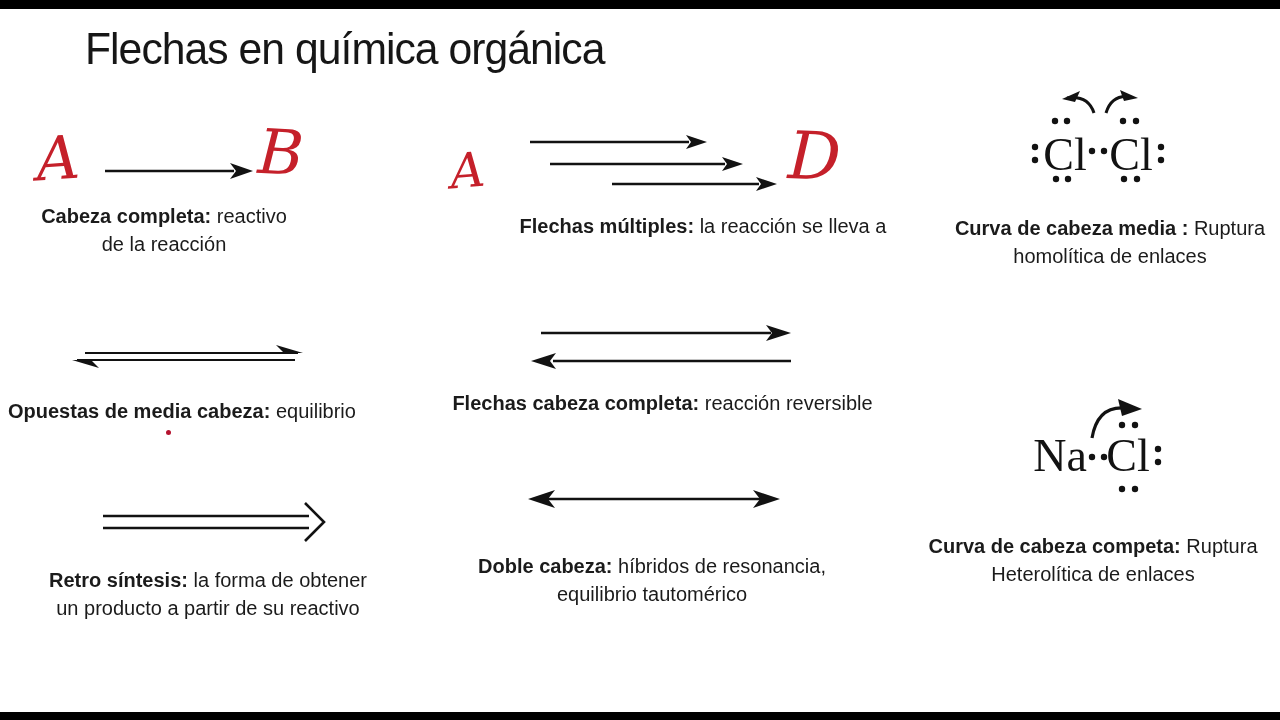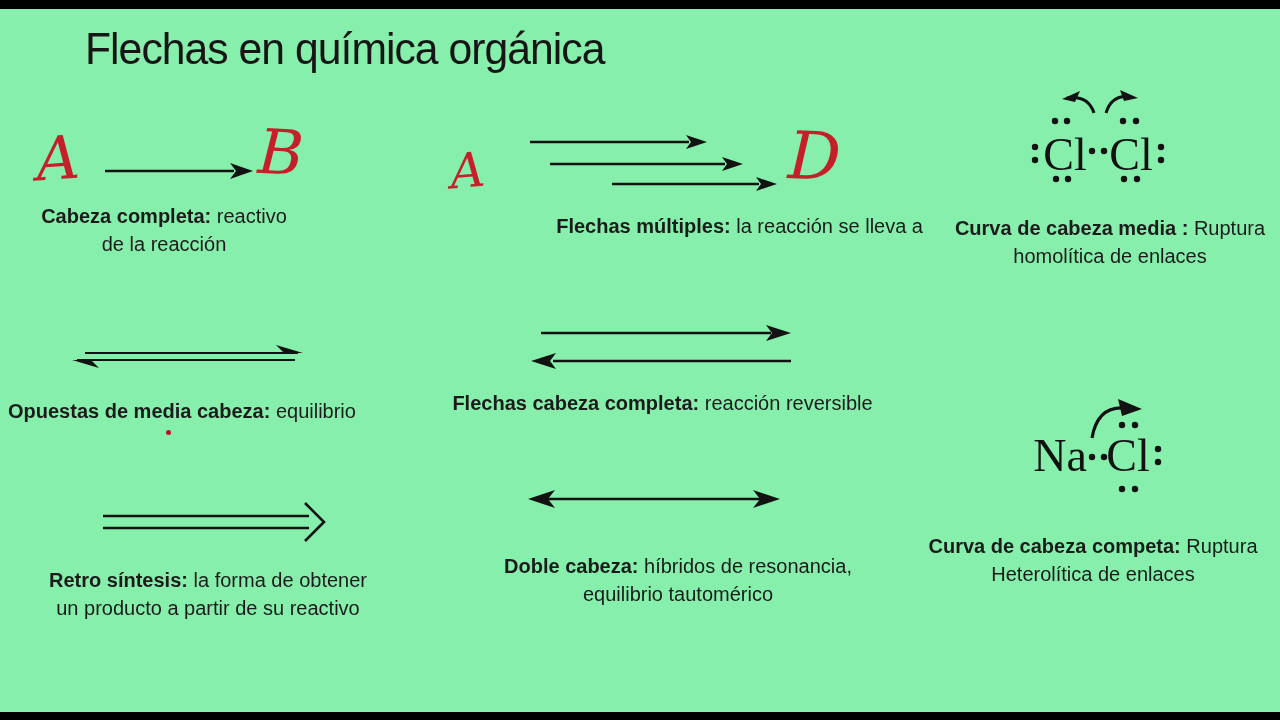--- a/index.html
+++ b/index.html
@@ -1,16 +1,16 @@
 <!DOCTYPE html>
 <html><head>
 <meta charset="utf-8">
 <style>
   html,body{margin:0;padding:0;background:#000;}
-  .slide{position:relative;width:1280px;height:720px;background:#86efac;overflow:hidden;
+  .slide{position:relative;width:1280px;height:720px;background:#ffffff;overflow:hidden;
          font-family:"Liberation Sans",sans-serif;color:#1b1b1b;}
   .bar{position:absolute;left:0;width:1280px;background:#000;}
   .bar.top{top:0;height:9px;}
   .bar.bottom{top:712px;height:8px;}
   .title{position:absolute;left:85px;top:24px;font-size:44px;font-weight:300;
          letter-spacing:-1px;color:#161616;white-space:nowrap;transform:scaleX(.97);transform-origin:left;}
   .caption{position:absolute;font-size:20px;line-height:28px;color:#1b1b1b;text-align:center;}
   .caption.left{text-align:left;margin-top:8px;}
   .caption .b{font-weight:700;}
   .hand{position:absolute;font-family:"DejaVu Serif",serif;font-style:italic;color:#c5202a;line-height:1;}
@@ -43,21 +43,21 @@
   <div class="hand" style="left:450px;top:146px;font-size:48px;transform:rotate(-5deg);">A</div>
   <svg style="left:525px;top:133px;" width="260" height="62" viewBox="0 0 260 62">
     <line class="ink" x1="5" y1="9" x2="164" y2="9" stroke-width="2.4"></line>
     <polygon class="fill" points="182,9 161,2 166,9 161,16"></polygon>
     <line class="ink" x1="25" y1="31" x2="200" y2="31" stroke-width="2.4"></line>
     <polygon class="fill" points="218,31 197,24 202,31 197,38"></polygon>
     <line class="ink" x1="87" y1="51" x2="234" y2="51" stroke-width="2.4"></line>
     <polygon class="fill" points="252,51 231,44 236,51 231,58"></polygon>
   </svg>
   <div class="hand" style="left:788px;top:124px;font-size:66px;transform:rotate(2deg);">D</div>
-  <div class="caption" style="left:483px;top:212px;width:440px;text-align:right;">
+  <div class="caption" style="left:483px;top:212px;width:440px;">
     <span class="b">Flechas múltiples:</span><span> la reacción se lleva a</span>
   </div>
 
   <svg style="left:1018px;top:90px;" width="160" height="102" viewBox="0 0 160 102">
     <text class="atom" x="47" y="80" text-anchor="middle">Cl</text>
     <text class="atom" x="113" y="80" text-anchor="middle">Cl</text>
 
     <g class="fill">
       <circle cx="17" cy="57" r="3.2"></circle>
         <circle cx="17" cy="70" r="3.2"></circle>
@@ -113,21 +113,21 @@
   <div class="caption" style="left:32px;top:566px;width:352px;">
     <span class="b">Retro síntesis:</span><span> la forma de obtener</span>
     <div>un producto a partir de su reactivo</div>
   </div>
 
   <svg style="left:523px;top:485px;" width="262" height="28" viewBox="0 0 262 28">
     <line class="ink" x1="22" y1="14" x2="240" y2="14" stroke-width="2.4"></line>
     <polygon class="fill" points="257,14 230,5 237,14 230,23"></polygon>
     <polygon class="fill" points="5,14 32,5 25,14 32,23"></polygon>
   </svg>
-  <div class="caption" style="left:473px;top:552px;width:410px;">
+  <div class="caption" style="left:447px;top:552px;width:410px;">
     <span class="b">Doble cabeza:</span><span> híbridos de resonancia,</span>
     <div>equilibrio tautomérico</div>
   </div>
 
   <svg style="left:1012px;top:393px;" width="175" height="108" viewBox="0 0 175 108">
     <text class="atom" x="48" y="78" text-anchor="middle">Na</text>
     <text class="atom" x="116" y="78" text-anchor="middle">Cl</text>
     <g class="fill">
       <circle cx="80" cy="64" r="3.2"></circle>
         <circle cx="92" cy="64" r="3.2"></circle>

